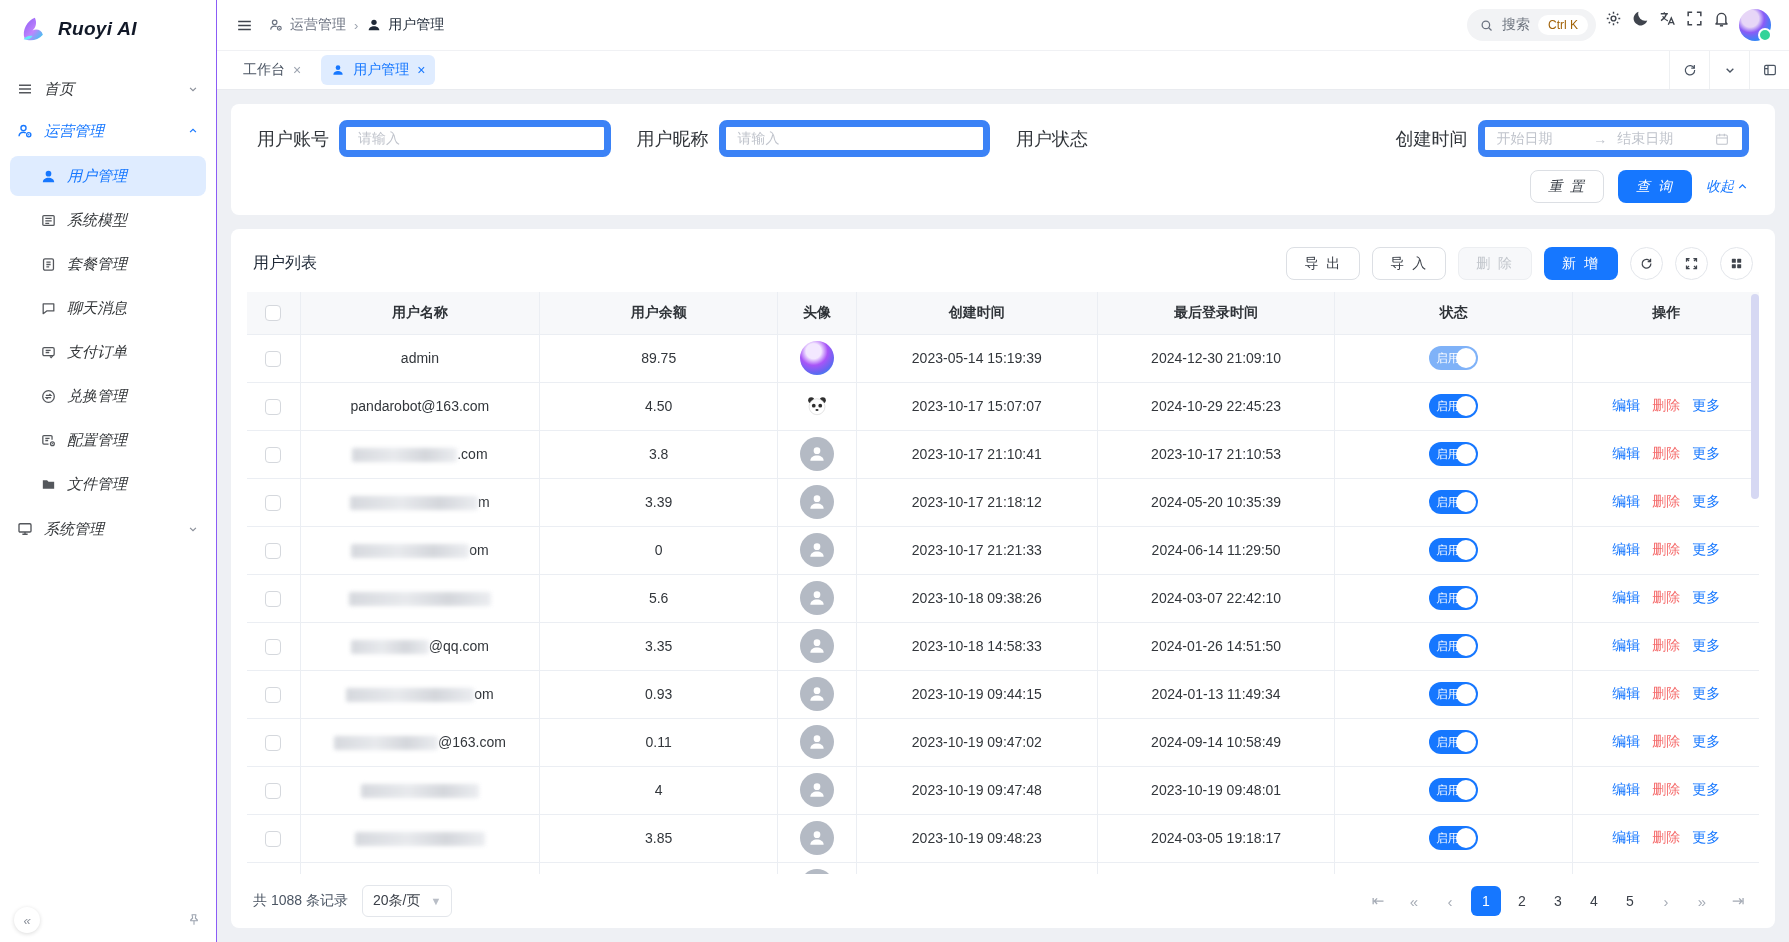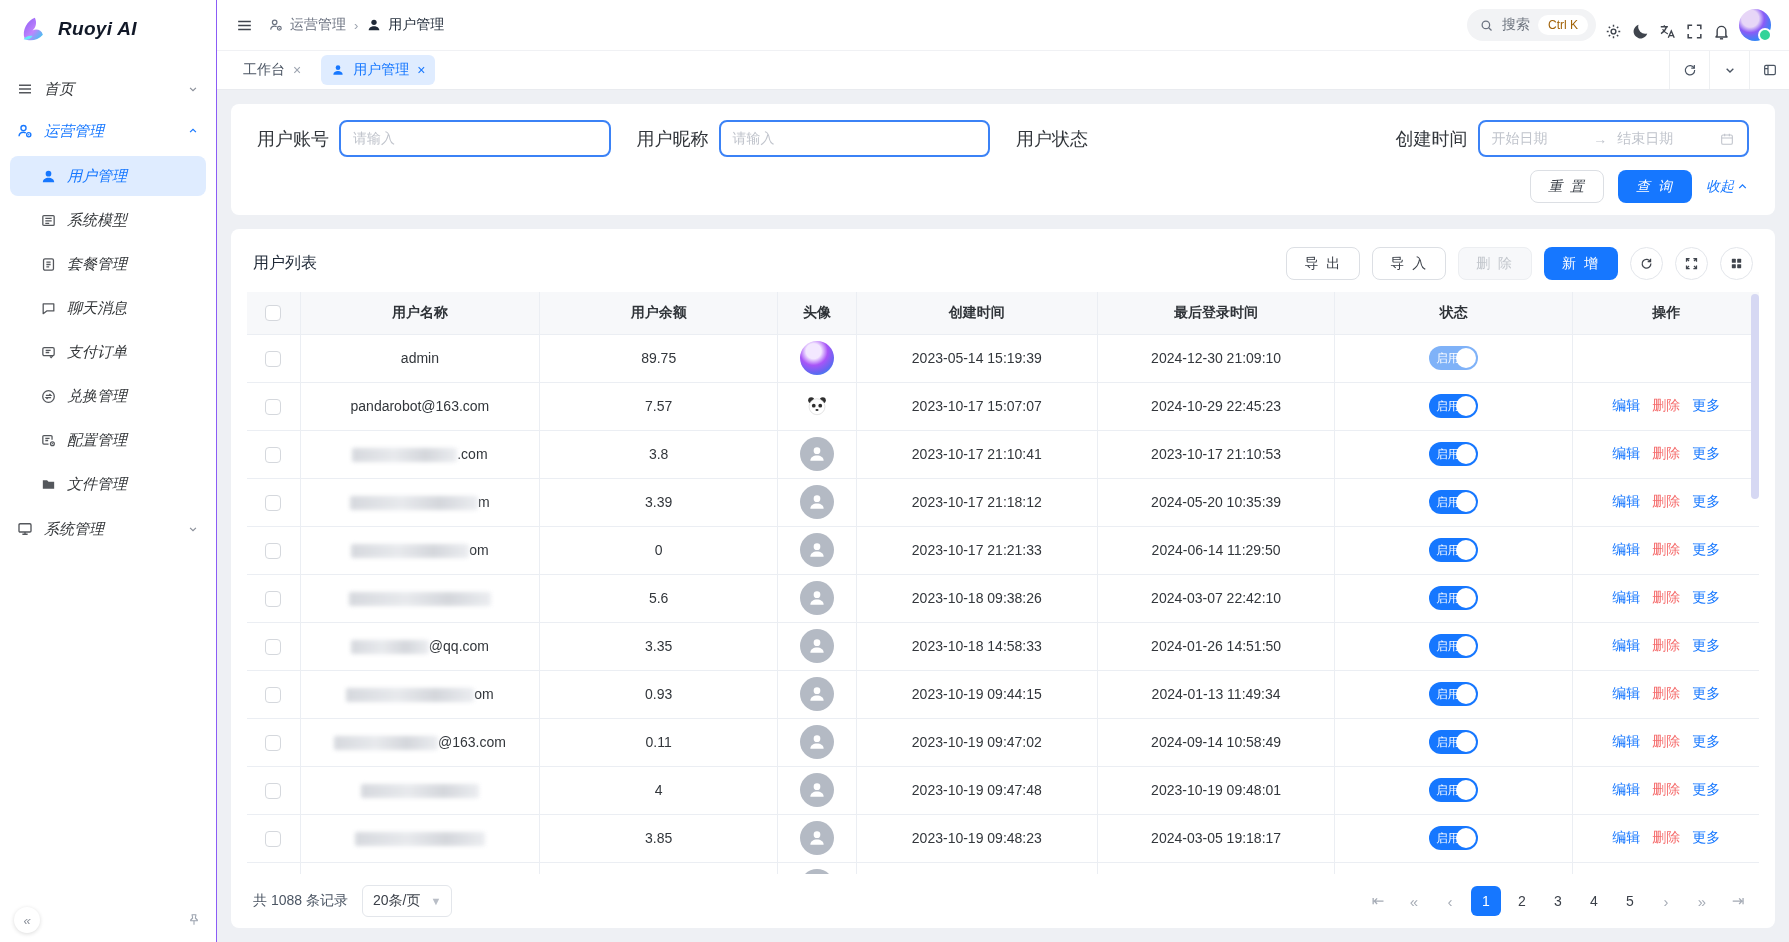--- a/index.html
+++ b/index.html
@@ -32,21 +32,21 @@
   .main { flex:1; display:flex; flex-direction:column; min-width:0; }
   .topbar { height:50px; background:#fff; display:flex; align-items:center; padding:0 18px; gap:14px; }
   .icon-btn { display:inline-flex; align-items:center; justify-content:center; color:#3f444d; cursor:pointer; }
   .icon-btn svg { width:19px; height:19px; }
   .breadcrumb { display:flex; align-items:center; gap:8px; font-size:14px; }
   .crumb { display:flex; align-items:center; gap:6px; color:#6b7280; cursor:pointer; }
   .crumb.current { color:#1f2937; }
   .crumb .mi-icon { display:inline-flex; }
   .crumb .mi-icon svg { width:16px; height:16px; }
   .crumb-sep { color:#9ca3af; font-size:13px; }
-  .topbar-right { margin-left:auto; display:flex; align-items:flex-end; gap:8px; }
+  .topbar-right { margin-left:auto; display:flex; align-items:flex-start; gap:8px; }
   .search-pill { display:flex; align-items:center; gap:8px; background:#f2f3f5; border-radius:999px; padding:6px 8px 6px 12px; cursor:pointer; }
   .search-pill .mi-icon { color:#6b7280; display:inline-flex; }
   .search-pill .mi-icon svg { width:15px; height:15px; }
   .search-pill .sp-text { font-size:14px; color:#6f7680; }
   .kbd { background:#fff; border-radius:999px; font-size:12px; color:#a16207; padding:3px 10px; }
   .avatar { width:32px; height:32px; border-radius:50%; position:relative; background:radial-gradient(circle at 35% 30%, #e7d6f7 0 28%, #8b5cf6 46%, #3b82f6 72%, #0ea5e9 100%); cursor:pointer; }
   .avatar::after { content:""; position:absolute; right:-1px; bottom:-1px; width:10px; height:10px; border-radius:50%; background:#34d399; border:2px solid #fff; }
 
   .tabbar { height:40px; background:#fff; border-top:1px solid #f0f1f4; border-bottom:1px solid #e9ebef; display:flex; align-items:center; padding:0 0 0 16px; gap:10px; }
   .tab { display:flex; align-items:center; gap:8px; font-size:14px; color:#4b5563; padding:6px 10px; border-radius:6px; cursor:pointer; }
@@ -59,21 +59,21 @@
   .tabtool { width:40px; height:100%; display:flex; align-items:center; justify-content:center; color:#4b5563; border-left:1px solid #eef0f2; cursor:pointer; }
   .tabtool svg { width:16px; height:16px; }
 
   .content { flex:1; min-height:0; background:#eef0f4; padding:14px; display:flex; flex-direction:column; gap:14px; }
 
   
   .search-card { background:#fff; border-radius:8px; padding:16px 26px 12px; flex-shrink:0; }
   .filter-row { display:flex; align-items:center; gap:26px; }
   .field { display:flex; align-items:center; gap:10px; flex:1; min-width:0; }
   .field-label { font-size:18px; color:#32363b; white-space:nowrap; }
-  .input { flex:1; height:37px; border:2px solid #3b82f6; border-radius:8px; display:flex; align-items:center; padding:0 12px; font-size:14px; color:#c0c4cc; background:#fff; gap:8px; cursor:text; }
+  .input { flex:1; height:37px; border:7px solid #3b82f6; border-radius:8px; display:flex; align-items:center; padding:0 12px; font-size:14px; color:#c0c4cc; background:#fff; gap:8px; cursor:text; }
   .input .ph { color:#c0c4cc; }
   .select .sel-arrow { margin-left:auto; color:#c0c4cc; display:inline-flex; }
   .select .sel-arrow svg { width:13px; height:13px; }
   .daterange { display:flex; align-items:center; gap:10px; }
   .daterange .ph { flex:1; }
   .daterange .arrow { color:#c0c4cc; font-size:14px; }
   .daterange .cal { margin-left:auto; color:#c0c4cc; display:inline-flex; }
   .daterange .cal svg { width:16px; height:16px; }
   .filter-actions { display:flex; align-items:center; justify-content:flex-end; gap:14px; margin-top:13px;font-style:italic; }
   .btn { height:33px; padding:0 17px; border-radius:8px; font-size:14px; display:inline-flex; align-items:center; justify-content:center; cursor:pointer; border:1px solid transparent; letter-spacing:2px; }
@@ -499,21 +499,21 @@
                   <td>2024-12-30 21:09:10</td>
                   <td><span class="toggle light">
                       <span class="t-label">启用</span>
                       <span class="knob"></span>
                     </span></td>
                   <td></td>
                 </tr>
                 <tr>
                   <td><span class="cb"></span></td>
                   <td>pandarobot@163.com</td>
-                  <td>7.57</td>
+                  <td>4.50</td>
                   <td>
                     <div class="avatar-cell">
                       <span class="row-avatar panda-sm">
                         <svg viewBox="0 0 36 36">
                           <circle cx="10" cy="10" r="4.2" fill="#2f2f2f"></circle>
                           <circle cx="26" cy="10" r="4.2" fill="#2f2f2f"></circle>
                           <circle cx="18" cy="19" r="11" fill="#fff" stroke="#d8d8d8"></circle>
                           <circle cx="13.5" cy="17.5" r="2.6" fill="#2f2f2f"></circle>
                           <circle cx="22.5" cy="17.5" r="2.6" fill="#2f2f2f"></circle>
                           <ellipse cx="18" cy="23.5" rx="2.2" ry="1.5" fill="#2f2f2f"></ellipse>

